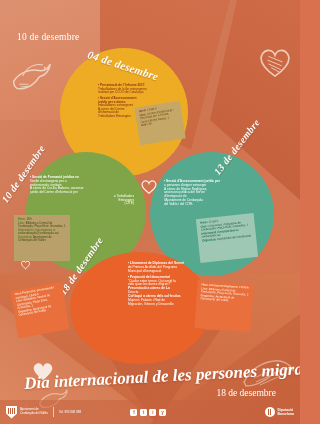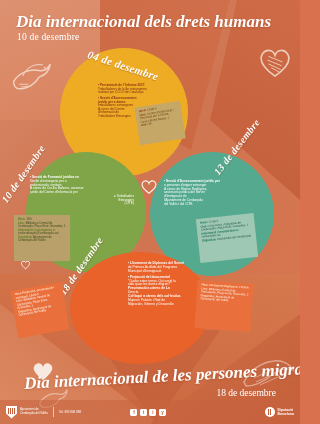--- a/index.html
+++ b/index.html
@@ -180,21 +180,20 @@
 <div class="poster">
 
   <div class="facet f1"></div>
   <div class="facet f2"></div>
   <div class="facet f3"></div>
   <div class="facet f4"></div>
   <div class="facet f5"></div>
   <div class="facet f6"></div>
   <div class="facet f7"></div>
 
-  <div class="title-top">Dia internacional dels drets humans</div>
   <div class="sub-top">10 de desembre</div>
 
   <div class="deco dove-tl">
     <svg viewBox="0 0 50 48" width="100%" height="100%">
       <path d="M6 30 C12 20 24 16 34 18 C40 19 44 15 46 11 C45 18 41 23 34 25
                C30 32 22 38 12 38 C9 38 6 35 6 30 Z" fill="none" stroke="#f6e2d4" stroke-width="1.6"></path>
       <path d="M16 24 C20 14 30 10 38 12" fill="none" stroke="#f6e2d4" stroke-width="1.1"></path>
       <path d="M12 33 L22 33 M14 36 L24 35" stroke="#f6e2d4" stroke-width="1"></path>
       <circle cx="40" cy="15" r="1" fill="#f6e2d4"></circle>
     </svg>

